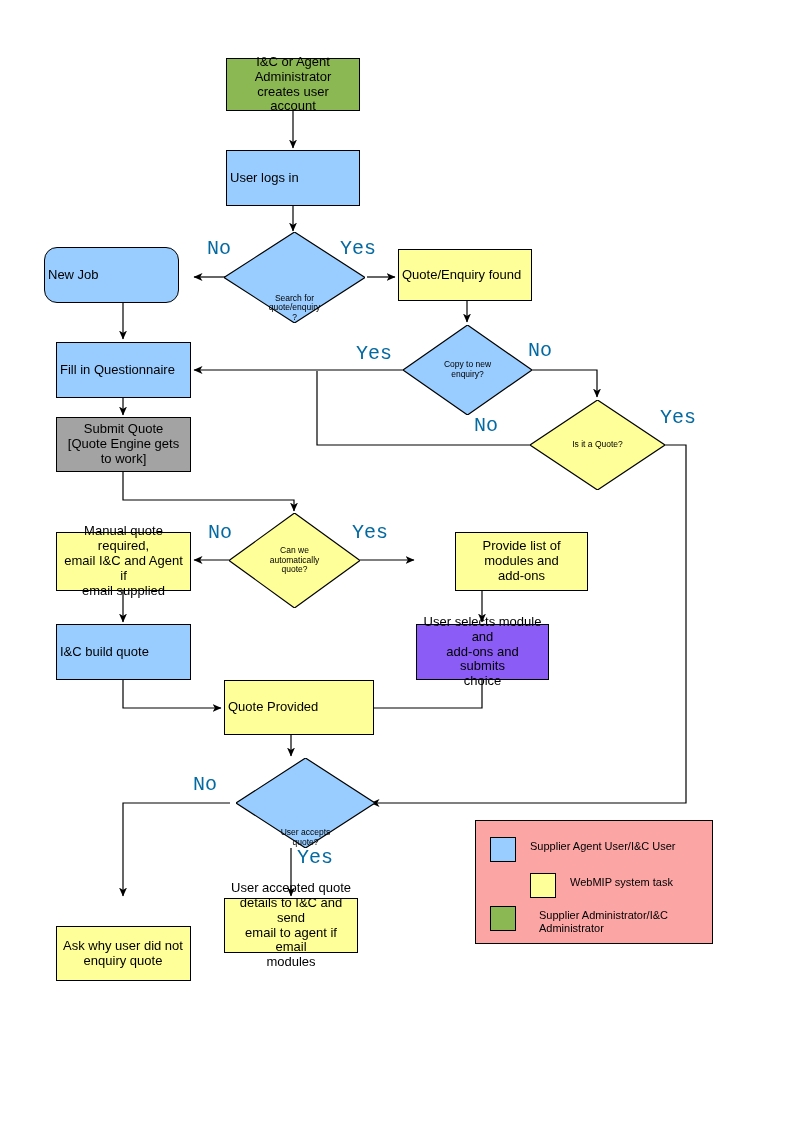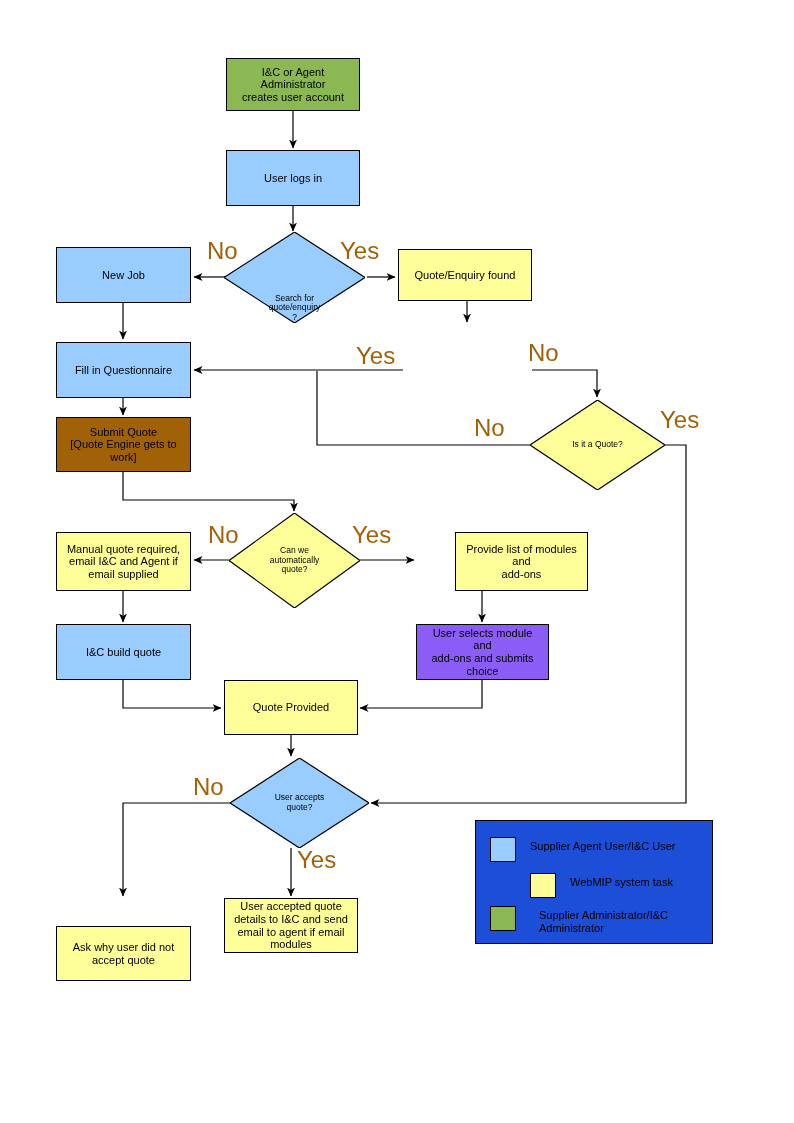--- a/index.html
+++ b/index.html
@@ -1,26 +1,26 @@
 <!DOCTYPE html>
 <html><head>
 <meta charset="utf-8">
 <style>
   html,body{margin:0;padding:0;background:#ffffff;}
   body{font-family:"Liberation Sans", sans-serif;}
   #canvas{position:relative;width:794px;height:1123px;background:#ffffff;overflow:hidden;}
   svg.edges{position:absolute;left:0;top:0;width:794px;height:1123px;pointer-events:none;}
-  .node{position:absolute;box-sizing:border-box;border:1px solid #000;display:flex;align-items:center;justify-content:center;text-align:center;line-height:1.15;color:#000;font-size:11px;}
+  .node{position:absolute;box-sizing:border-box;border:1px solid #000;display:flex;align-items:center;text-align:center;line-height:1.15;color:#000;font-size:13px;}
   .node span{display:block;padding:0 3px;}
   .proc{border-radius:0;}
   .diamond{position:absolute;display:flex;align-items:center;justify-content:center;text-align:center;}
   .diamond .dlabel{position:relative;z-index:2;font-size:8.5px;line-height:1.15;color:#000;}
   .diamond svg{position:absolute;left:0;top:0;width:100%;height:100%;}
-  .elabel{position:absolute;font-size:24px;color:#a16207;font-family:Liberation Sans, sans-serif;line-height:1;}
-  .legend{position:absolute;border:1px solid #000;background:#1d4ed8;box-sizing:border-box;}
+  .elabel{position:absolute;font-size:20px;color:#0369a1;font-family:Liberation Mono, monospace;line-height:1;}
+  .legend{position:absolute;border:1px solid #000;background:#fca5a5;box-sizing:border-box;}
   .legend-row{position:absolute;display:flex;align-items:flex-start;}
   .swatch{width:26px;height:25px;border:1px solid #000;box-sizing:border-box;flex:0 0 auto;}
   .legend-text{font-size:11px;color:#000;margin-left:14px;line-height:1.18;padding-top:3px;}
 </style>
 </head>
 <body>
 
 <div id="canvas">
 
   <svg class="edges" viewBox="0 0 794 1123">
@@ -90,34 +90,43 @@
     <svg viewBox="0 0 141 91" preserveAspectRatio="none">
       <polygon points="70.5,0 141,45.5 70.5,91 0,45.5" fill="#99CCFF" stroke="#000" stroke-width="1.2"></polygon>
     </svg>
     <div class="dlabel">
       <div>Search for</div>
       <div>quote/enquiry</div>
       <div>?</div>
     </div>
   </div>
 
-  <div class="node proc" style="left:56px;top:247px;width:135px;height:56px;background:#99CCFF;">
+  <div class="node proc" style="left:44px;top:247px;width:135px;height:56px;background:#99CCFF;border-radius:13px;">
     <span>New Job</span>
   </div>
 
   <div class="node proc" style="left:398px;top:249px;width:134px;height:52px;background:#FFFF99;">
     <span>Quote/Enquiry found</span>
   </div>
 
   <div class="node proc" style="left:56px;top:342px;width:135px;height:56px;background:#99CCFF;">
     <span>Fill in Questionnaire</span>
   </div>
 
-
-  <div class="node proc" style="left:56px;top:417px;width:135px;height:55px;background:#a16207;">
+  <div class="diamond" style="left:403px;top:325px;width:129px;height:90px;">
+    <svg viewBox="0 0 129 90" preserveAspectRatio="none">
+      <polygon points="64.5,0 129,45 64.5,90 0,45" fill="#99CCFF" stroke="#000" stroke-width="1.2"></polygon>
+    </svg>
+    <div class="dlabel">
+      <div>Copy to new</div>
+      <div>enquiry?</div>
+    </div>
+  </div>
+
+  <div class="node proc" style="left:56px;top:417px;width:135px;height:55px;background:#a3a3a3;">
     <span>
       <span>Submit Quote</span>
       <span>[Quote Engine gets to work]</span>
     </span>
   </div>
 
   <div class="diamond" style="left:530px;top:400px;width:135px;height:90px;">
     <svg viewBox="0 0 135 90" preserveAspectRatio="none">
       <polygon points="67.5,0 135,45 67.5,90 0,45" fill="#FFFF99" stroke="#000" stroke-width="1.2"></polygon>
     </svg>
@@ -157,38 +166,38 @@
   </div>
 
   <div class="node proc" style="left:416px;top:624px;width:133px;height:56px;background:#8b5cf6;">
     <span>
       <span>User selects module and</span>
       <span>add-ons and submits</span>
       <span>choice</span>
     </span>
   </div>
 
-  <div class="node proc" style="left:224px;top:680px;width:134px;height:55px;background:#FFFF99;">
+  <div class="node proc" style="left:224px;top:680px;width:150px;height:55px;background:#FFFF99;">
     <span>Quote Provided</span>
   </div>
 
-  <div class="diamond" style="left:230px;top:758px;width:139px;height:90px;">
+  <div class="diamond" style="left:236px;top:758px;width:139px;height:90px;align-items:flex-end;">
     <svg viewBox="0 0 139 90" preserveAspectRatio="none">
       <polygon points="69.5,0 139,45 69.5,90 0,45" fill="#99CCFF" stroke="#000" stroke-width="1.2"></polygon>
     </svg>
     <div class="dlabel">
       <div>User accepts</div>
       <div>quote?</div>
     </div>
   </div>
 
   <div class="node proc" style="left:56px;top:898px;width:135px;height:55px;background:#FFFF99;margin-top:28px;">
     <span>
       <span>Ask why user did not</span>
-      <span>accept quote</span>
+      <span>enquiry quote</span>
     </span>
   </div>
 
   <div class="node proc" style="left:224px;top:898px;width:134px;height:55px;background:#FFFF99;">
     <span>
       <span>User accepted quote</span>
       <span>details to I&amp;C and send</span>
       <span>email to agent if email</span>
       <span>modules</span>
     </span>

